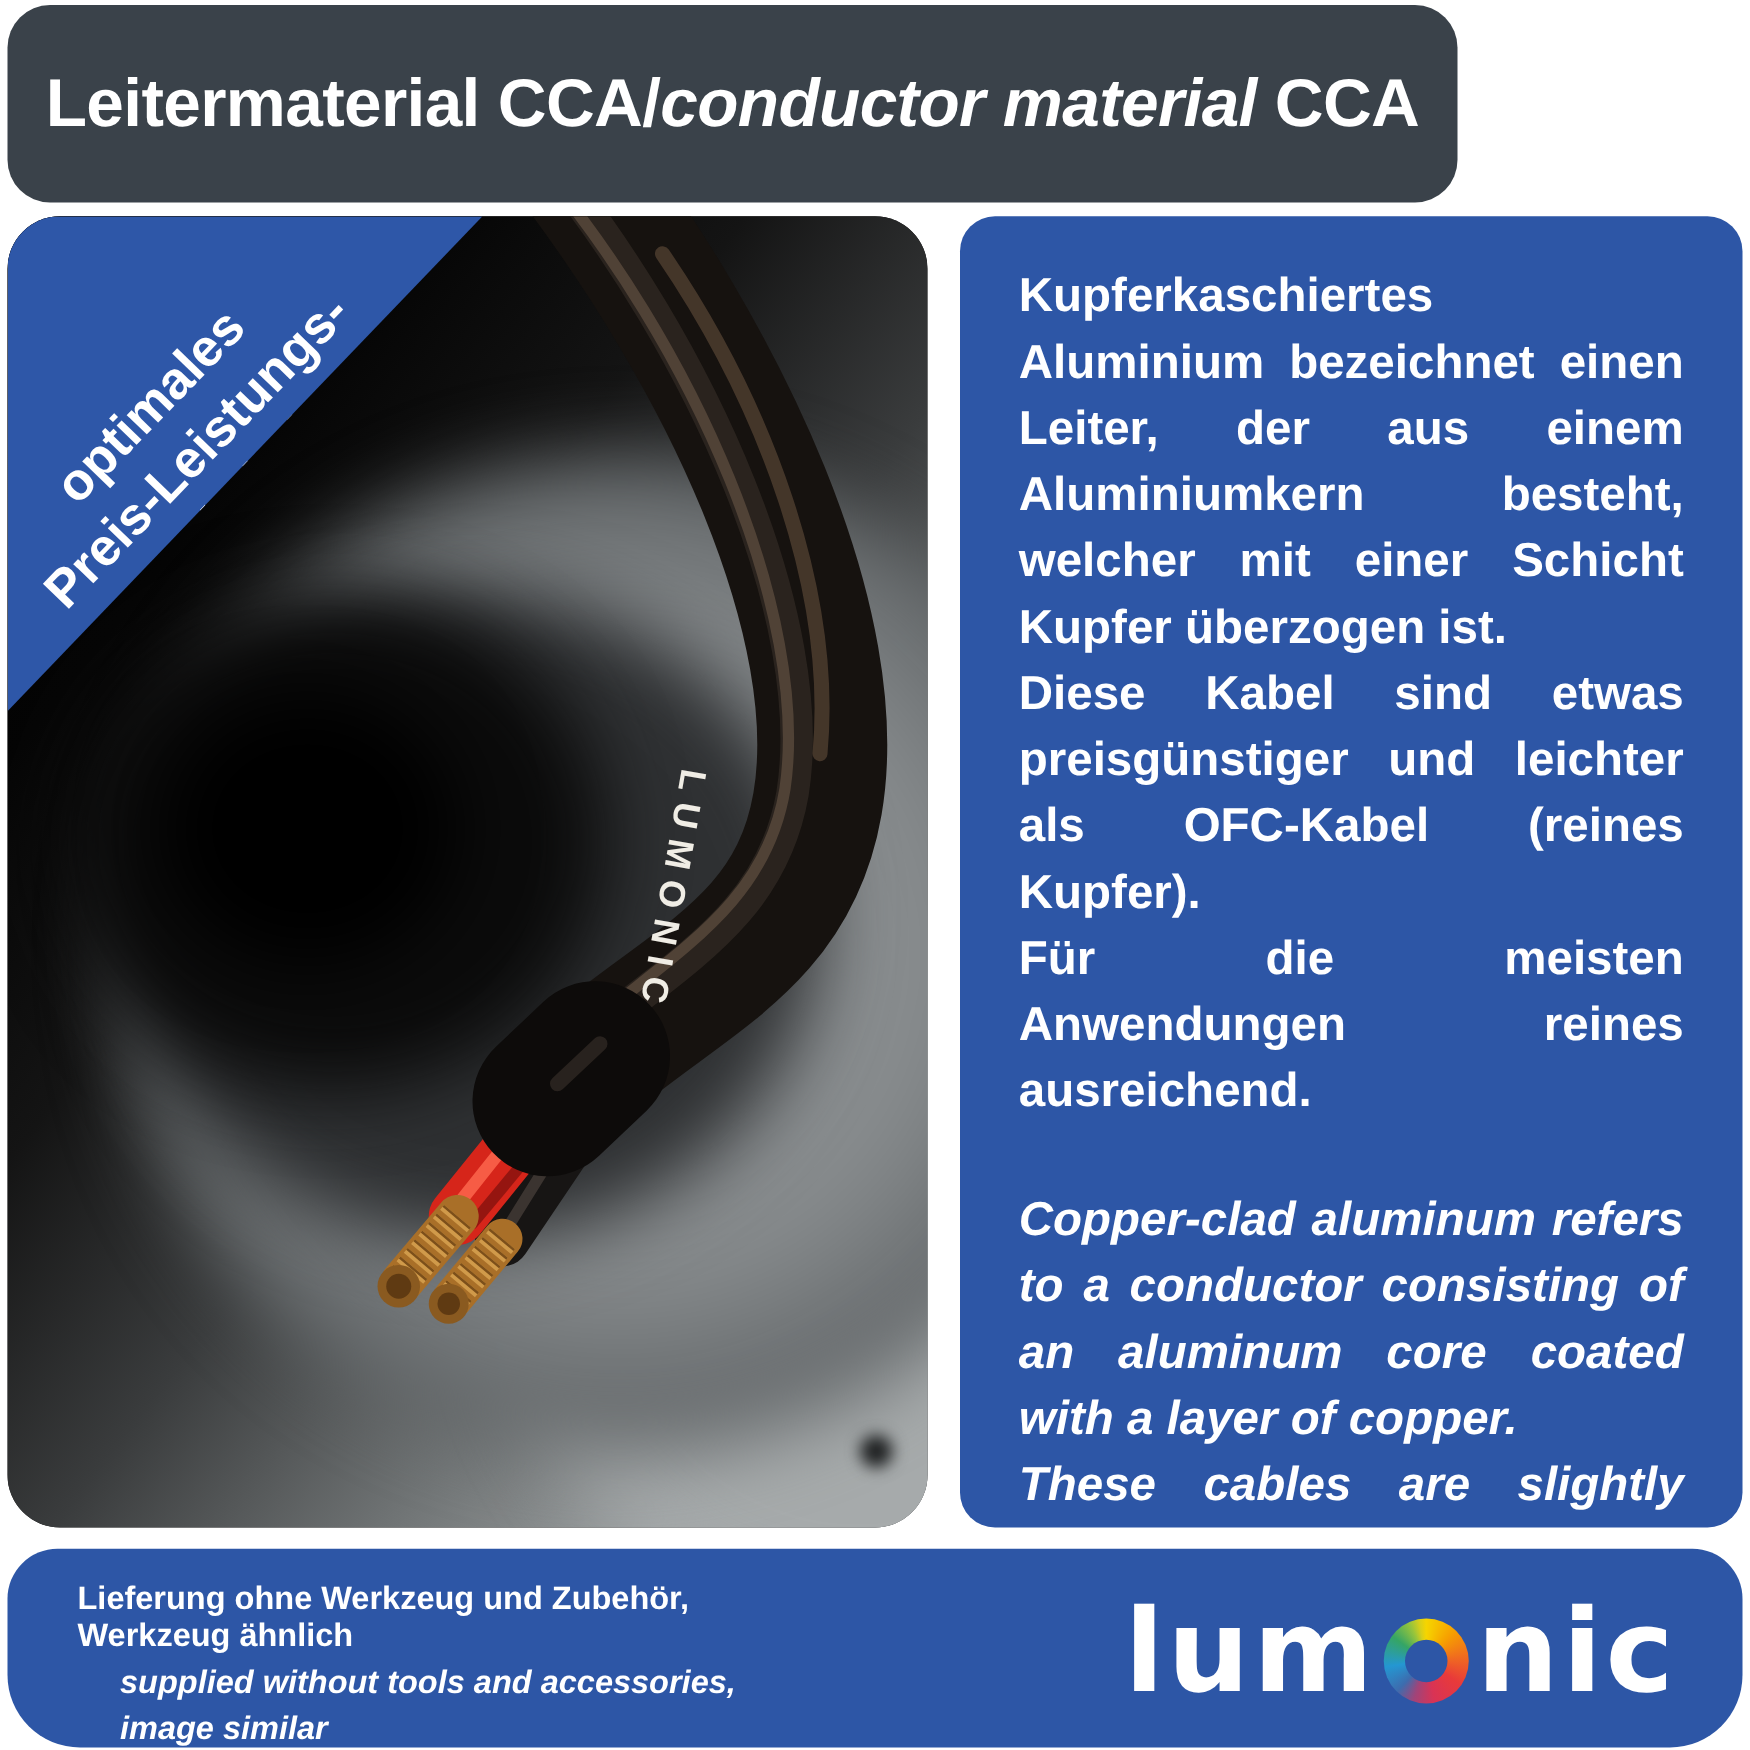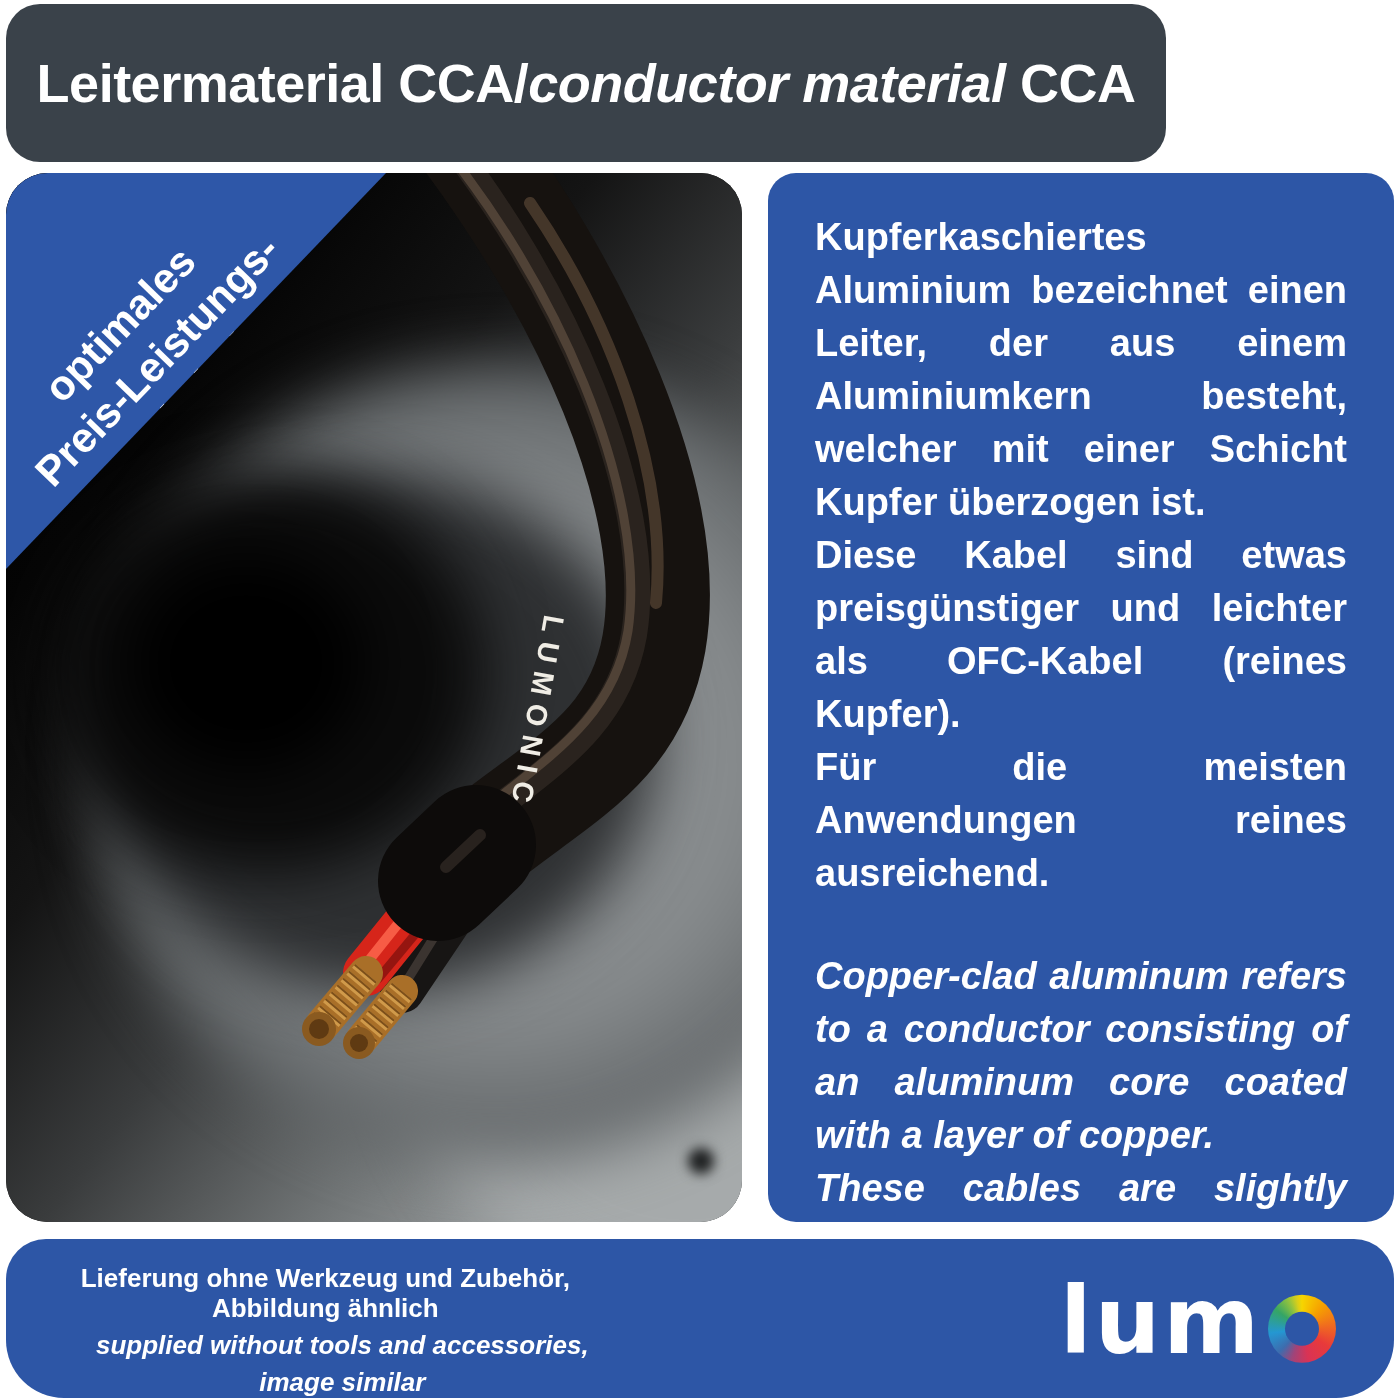--- a/index.html
+++ b/index.html
@@ -67,21 +67,21 @@
   .info-panel p{
     margin:0;font-size:38px;line-height:53px;font-weight:bold;
     text-align:justify;hyphens:none;
   }
   .en-block{margin-top:50px !important;}
   .en-block, .en-cont{font-style:italic;}
 
   
   .footer-bar{
     position:absolute;left:6px;top:1239px;width:1388px;height:159px;
-    background:#2d56a6;border-radius:40px 40px 58px 58px;color:#ffffff;text-align:center;
+    background:#2d56a6;border-radius:40px 40px 58px 58px;color:#ffffff;
   }
   .notes{position:absolute;left:56px;top:24px;font-size:26px;line-height:30px;font-weight:bold;}
   .note-en{font-style:italic;margin-top:7px;margin-left:34px;}
 
   .logo{
     position:absolute;right:52px;top:50%;transform:translateY(-47%);
     display:flex;align-items:center;
     font-family:"DejaVu Sans", sans-serif;font-weight:bold;font-size:92px;
     color:#ffffff;letter-spacing:3px;line-height:1;
   }
@@ -159,25 +159,26 @@
     <p>Diese Kabel sind etwas preisgünstiger und leichter als OFC-Kabel (reines Kupfer).</p>
     <p>Für die meisten Anwendungen reines ausreichend.</p>
     <p class="en-block">Copper-clad aluminum refers to a conductor consisting of an aluminum core coated with a layer of copper.</p>
     <p class="en-cont">These cables are slightly cheaper and lighter than OFC cables (pure copper).</p>
     <p class="en-cont">Absolutely sufficient for most applications.</p>
   </section>
 
   <footer class="footer-bar">
     <div class="notes">
       <div>Lieferung ohne Werkzeug und Zubehör,</div>
-      <div>Abbildung ähnlich</div>
+      <div>Werkzeug ähnlich</div>
       <div class="note-en">supplied without tools and accessories,</div>
       <div class="note-en">image similar</div>
     </div>
     <div class="logo">
       <span>lum</span>
       <span class="logo-ring">
           <span class="hole"></span>
         </span>
+      <span>nic</span>
     </div>
   </footer>
 
 </div>
 
 </body></html>

